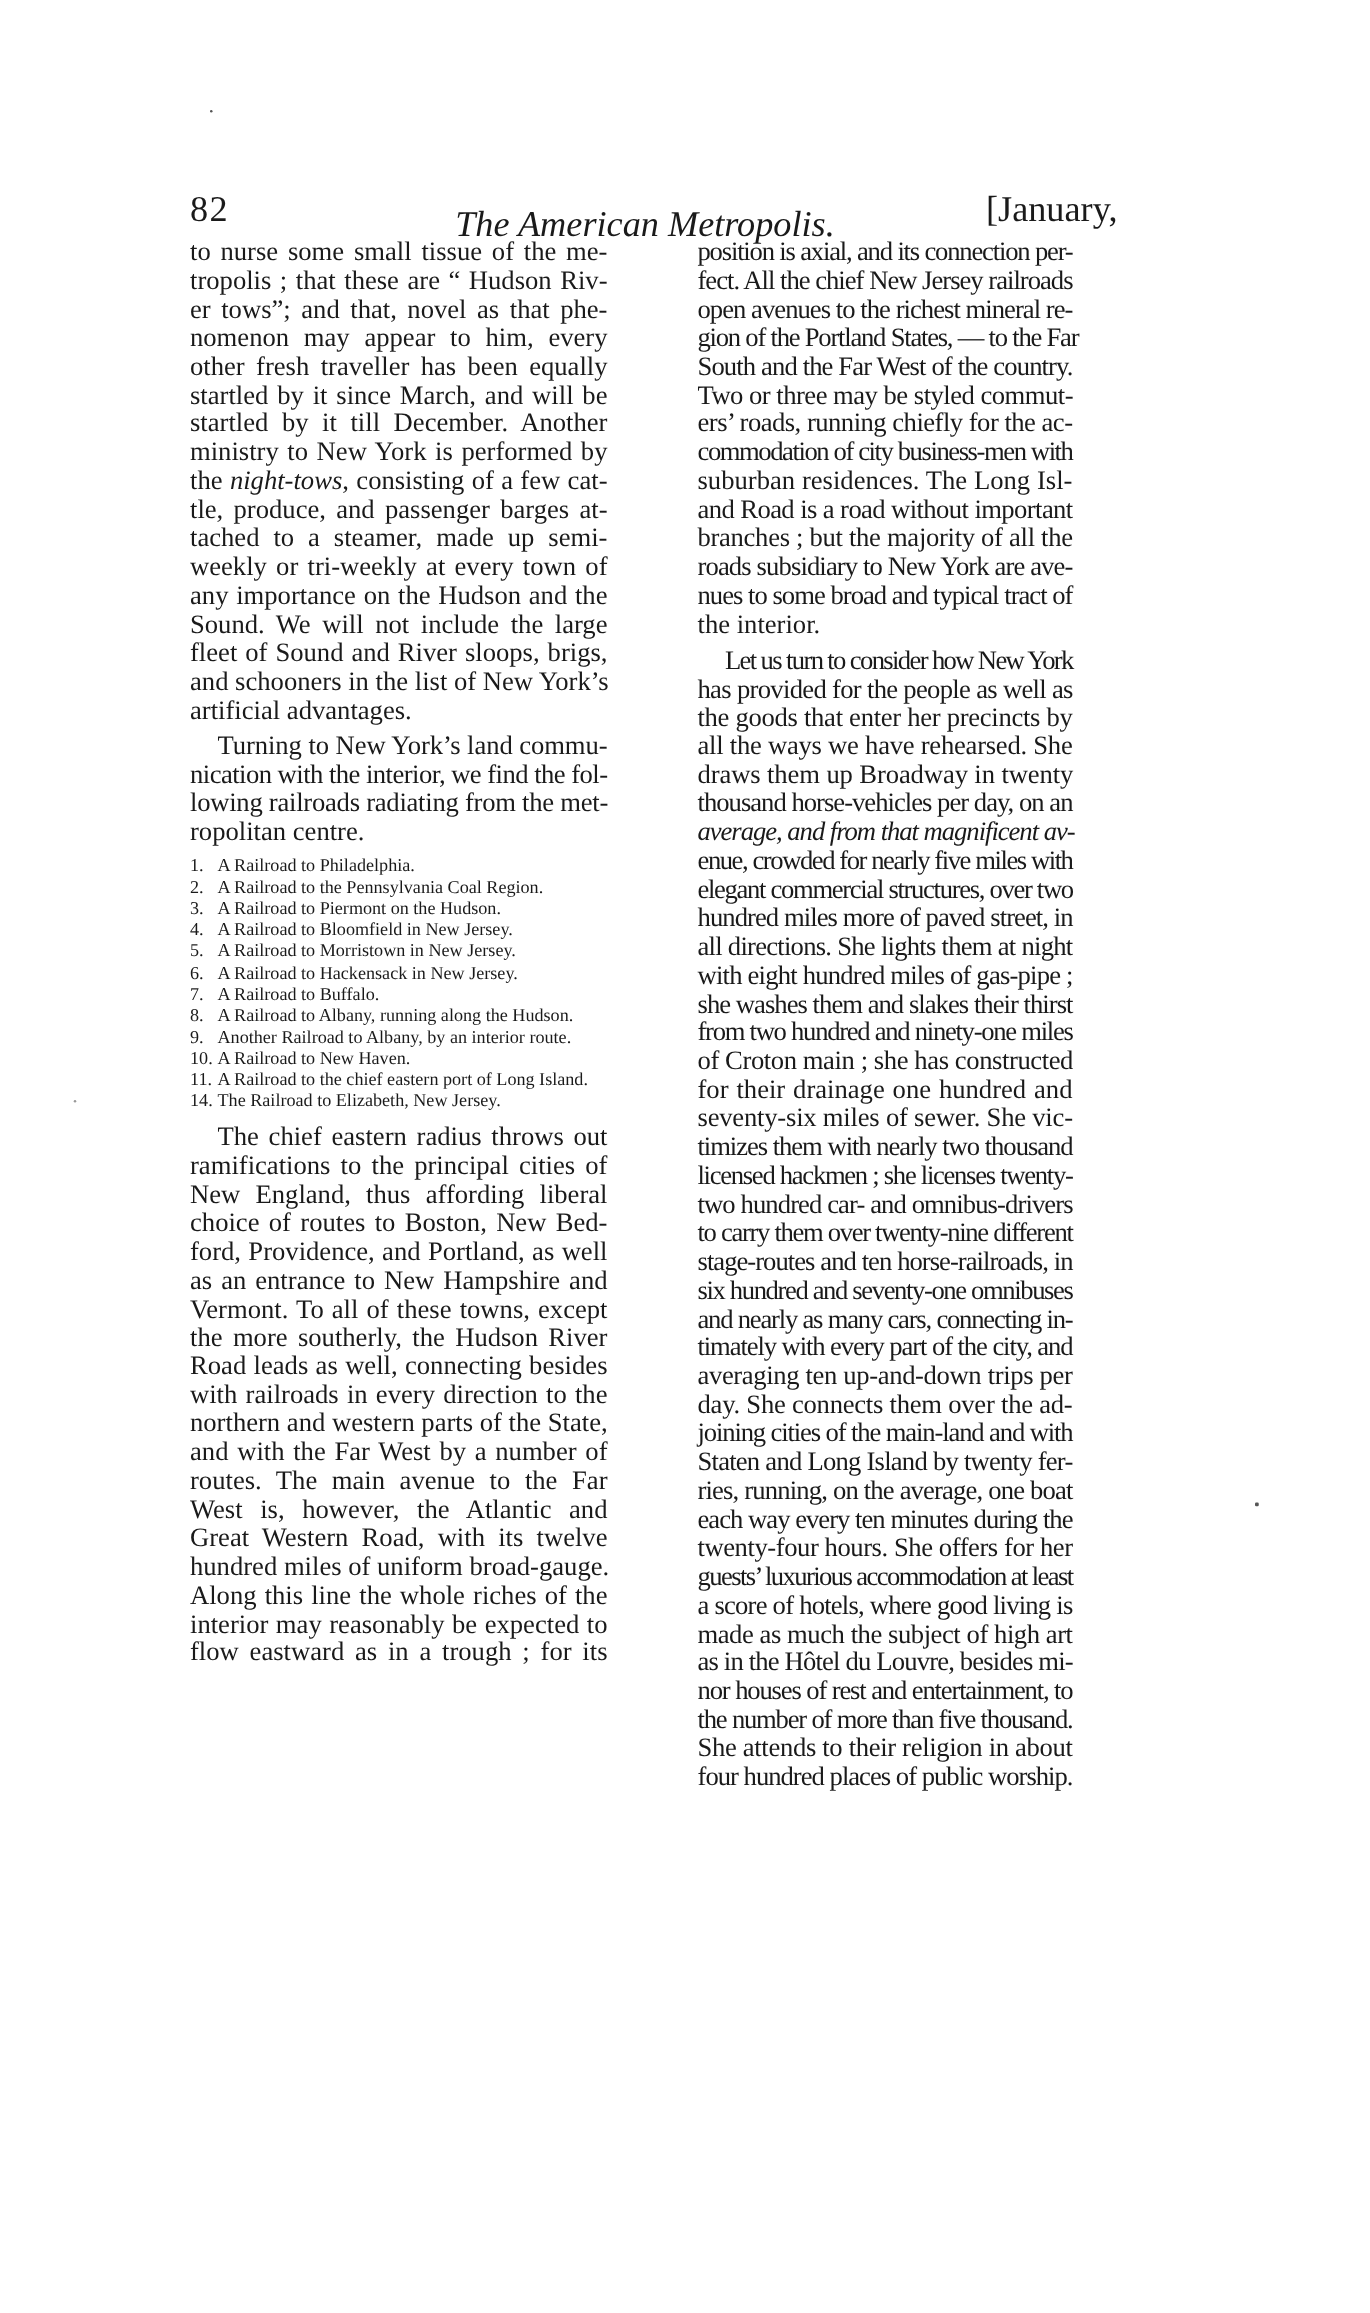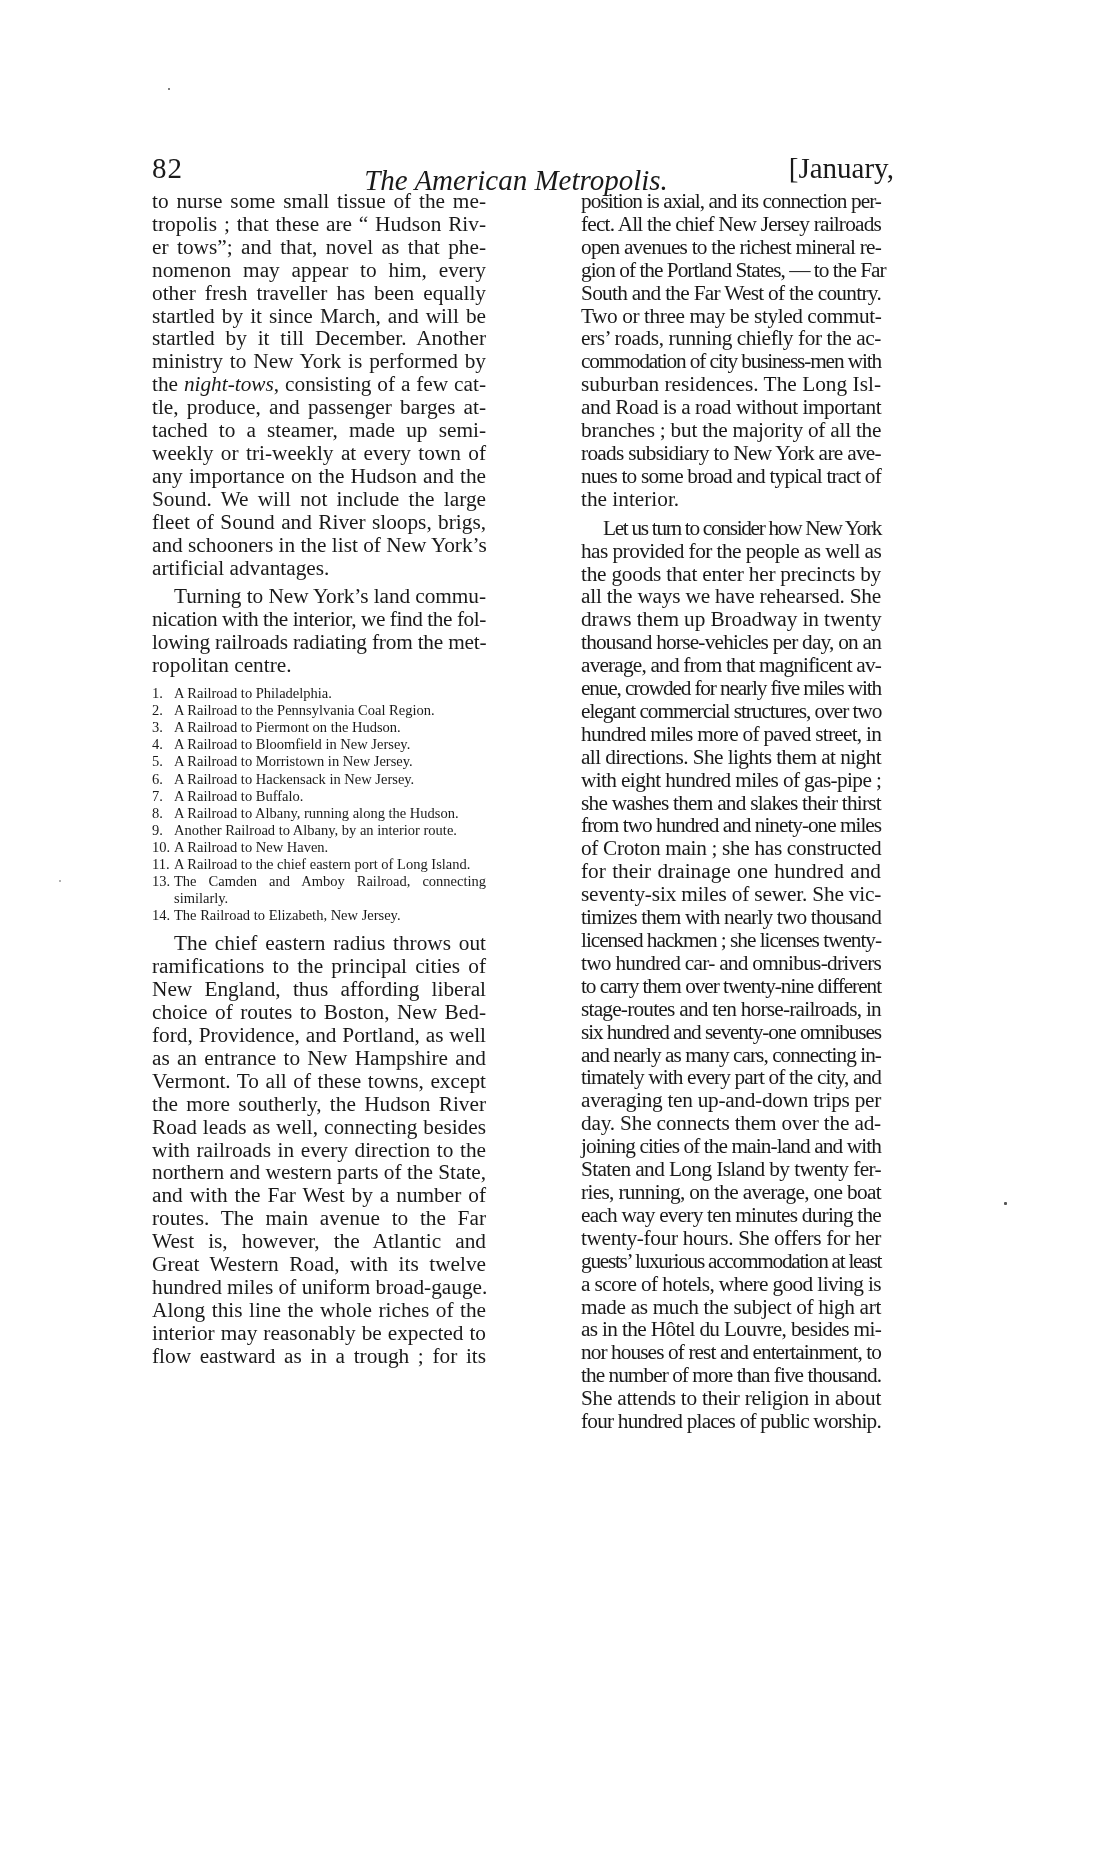--- a/index.html
+++ b/index.html
@@ -14,21 +14,21 @@
     }
     .rh-num { position: absolute; left: 0; top: 0; letter-spacing: 1px; }
     .rh-title { position: absolute; left: 0; right: 0; text-align: center; font-style: italic; top: 12px; }
     .rh-month { position: absolute; right: -14px; top: 0; }
     .col {
       position: absolute; top: 190px;
       font-family: "Liberation Serif", serif; font-size: 21.3px; line-height: 22.9px;
       text-align: justify;
     }
     .col-left { left: 152px; width: 334px; }
-    .col-right { left: 581px; width: 300px; }
+    .col-right { left: 558px; width: 300px; }
     .col p { margin: 0; }
     .col .gap { margin-top: 6px; }
     .line { display: block; text-align: justify; text-align-last: justify; white-space: nowrap; }
     .line.last { text-align-last: left; }
     ol.rr-list {
       list-style: none; margin: 8px 0 8px 0; padding: 0;
       font-size: 14.5px; line-height: 17.1px;
     }
     ol.rr-list li { position: relative; padding-left: 22px; text-align: justify; }
     ol.rr-list li .num { position: absolute; left: 0; width: 20px; }
@@ -79,21 +79,20 @@
       <li><span class="num">2.</span><span>A Railroad to the Pennsylvania Coal Region.</span></li>
       <li><span class="num">3.</span><span>A Railroad to Piermont on the Hudson.</span></li>
       <li><span class="num">4.</span><span>A Railroad to Bloomfield in New Jersey.</span></li>
       <li><span class="num">5.</span><span>A Railroad to Morristown in New Jersey.</span></li>
       <li><span class="num">6.</span><span>A Railroad to Hackensack in New Jersey.</span></li>
       <li><span class="num">7.</span><span>A Railroad to Buffalo.</span></li>
       <li><span class="num">8.</span><span>A Railroad to Albany, running along the Hudson.</span></li>
       <li><span class="num">9.</span><span>Another Railroad to Albany, by an interior route.</span></li>
       <li><span class="num">10.</span><span>A Railroad to New Haven.</span></li>
       <li><span class="num">11.</span><span>A Railroad to the chief eastern port of Long Island.</span></li>
-      <li><span class="num">13.</span><span>The Camden and Amboy Railroad, connecting similarly.</span></li>
       <li><span class="num">14.</span><span>The Railroad to Elizabeth, New Jersey.</span></li>
     </ol>
 
     <p>
       <span class="line" style="padding-left:22px">The chief eastern radius throws out</span>
       <span class="line">ramifications to the principal cities of</span>
       <span class="line">New England, thus affording liberal</span>
       <span class="line">choice of routes to Boston, New Bed-</span>
       <span class="line">ford, Providence, and Portland, as well</span>
       <span class="line">as an entrance to New Hampshire and</span>
@@ -130,21 +129,21 @@
       <span class="line" style="letter-spacing: -0.79px;">nues to some broad and typical tract of</span>
       <span class="line last">the interior.</span>
     </p>
     <p class="gap">
       <span class="line" style="padding-left: 22px; letter-spacing: -1.31px;">Let us turn to consider how New York</span>
       <span class="line" style="letter-spacing: -0.55px;">has provided for the people as well as</span>
       <span class="line" style="letter-spacing: -0.24px;">the goods that enter her precincts by</span>
       <span class="line" style="letter-spacing: -0.2px;">all the ways we have rehearsed. She</span>
       <span class="line" style="letter-spacing: -0.09px;">draws them up Broadway in twenty</span>
       <span class="line" style="letter-spacing: -0.79px;">thousand horse-vehicles per day, on an</span>
-      <span class="line" style="letter-spacing: -0.82px;">average, and from that magnificent av-</span>
+      <span class="line" style="letter-spacing: -0.82px; font-style: italic;">average, and from that magnificent av-</span>
       <span class="line" style="letter-spacing: -1.15px;">enue, crowded for nearly five miles with</span>
       <span class="line" style="letter-spacing: -1.05px;">elegant commercial structures, over two</span>
       <span class="line" style="letter-spacing: -0.74px;">hundred miles more of paved street, in</span>
       <span class="line" style="letter-spacing: -0.6px;">all directions. She lights them at night</span>
       <span class="line" style="letter-spacing: -0.63px;">with eight hundred miles of gas-pipe ;</span>
       <span class="line" style="letter-spacing: -0.77px;">she washes them and slakes their thirst</span>
       <span class="line" style="letter-spacing: -1.03px;">from two hundred and ninety-one miles</span>
       <span class="line" style="letter-spacing: -0.33px;">of Croton main ; she has constructed</span>
       <span class="line">for their drainage one hundred and</span>
       <span class="line" style="letter-spacing: -0.17px;">seventy-six miles of sewer. She vic-</span>

